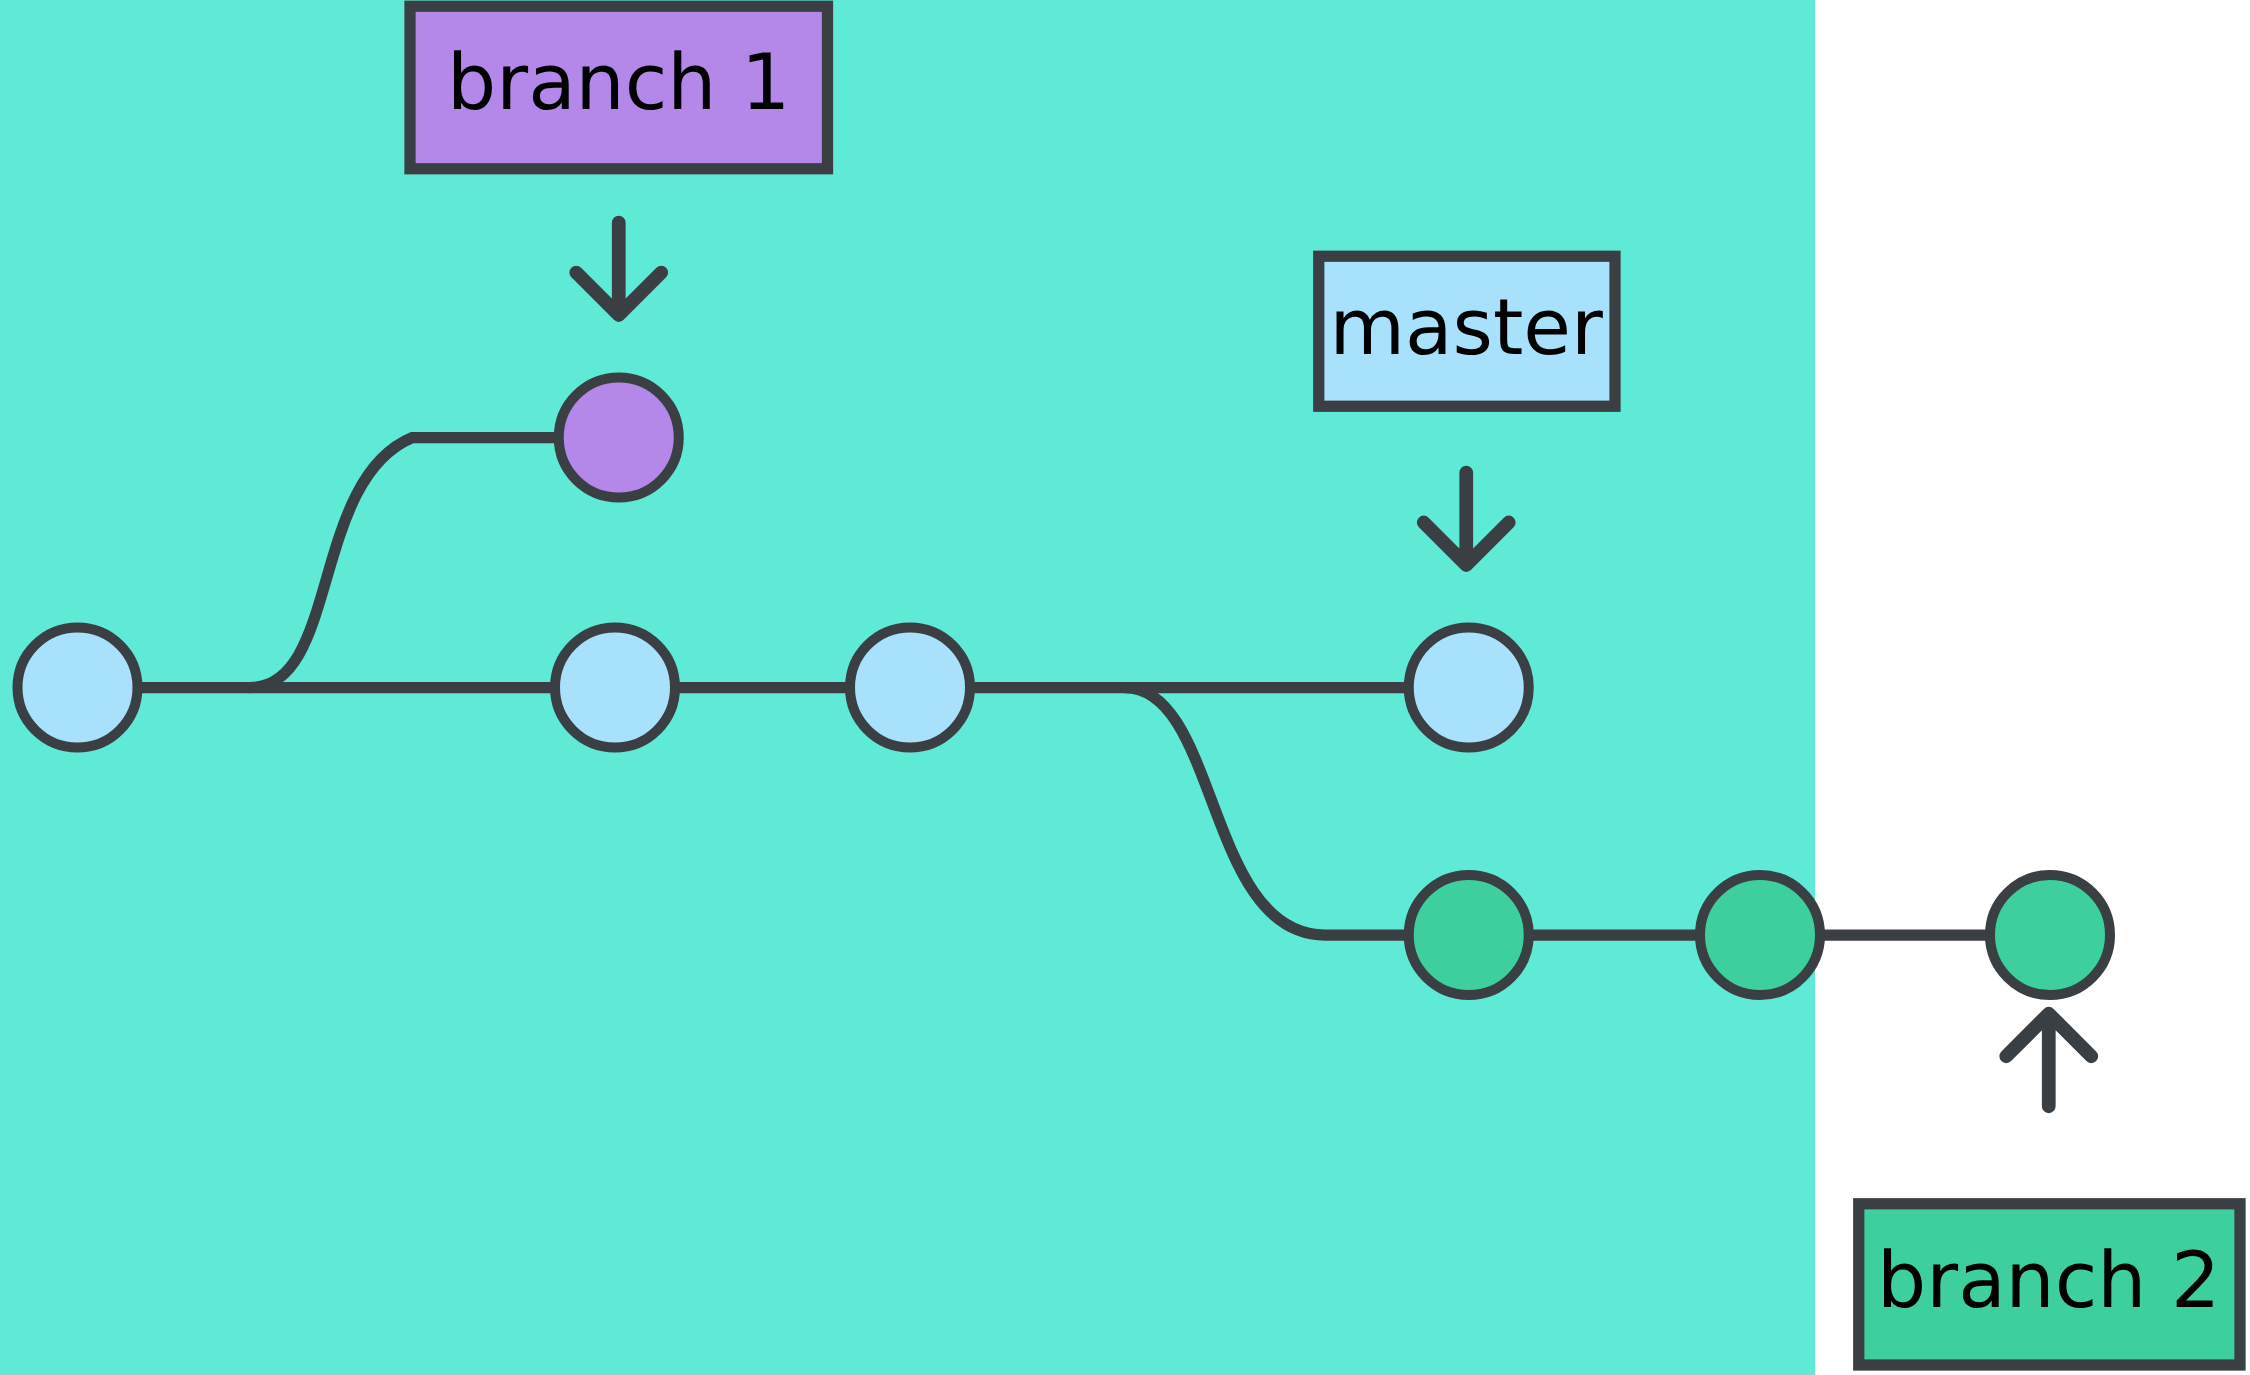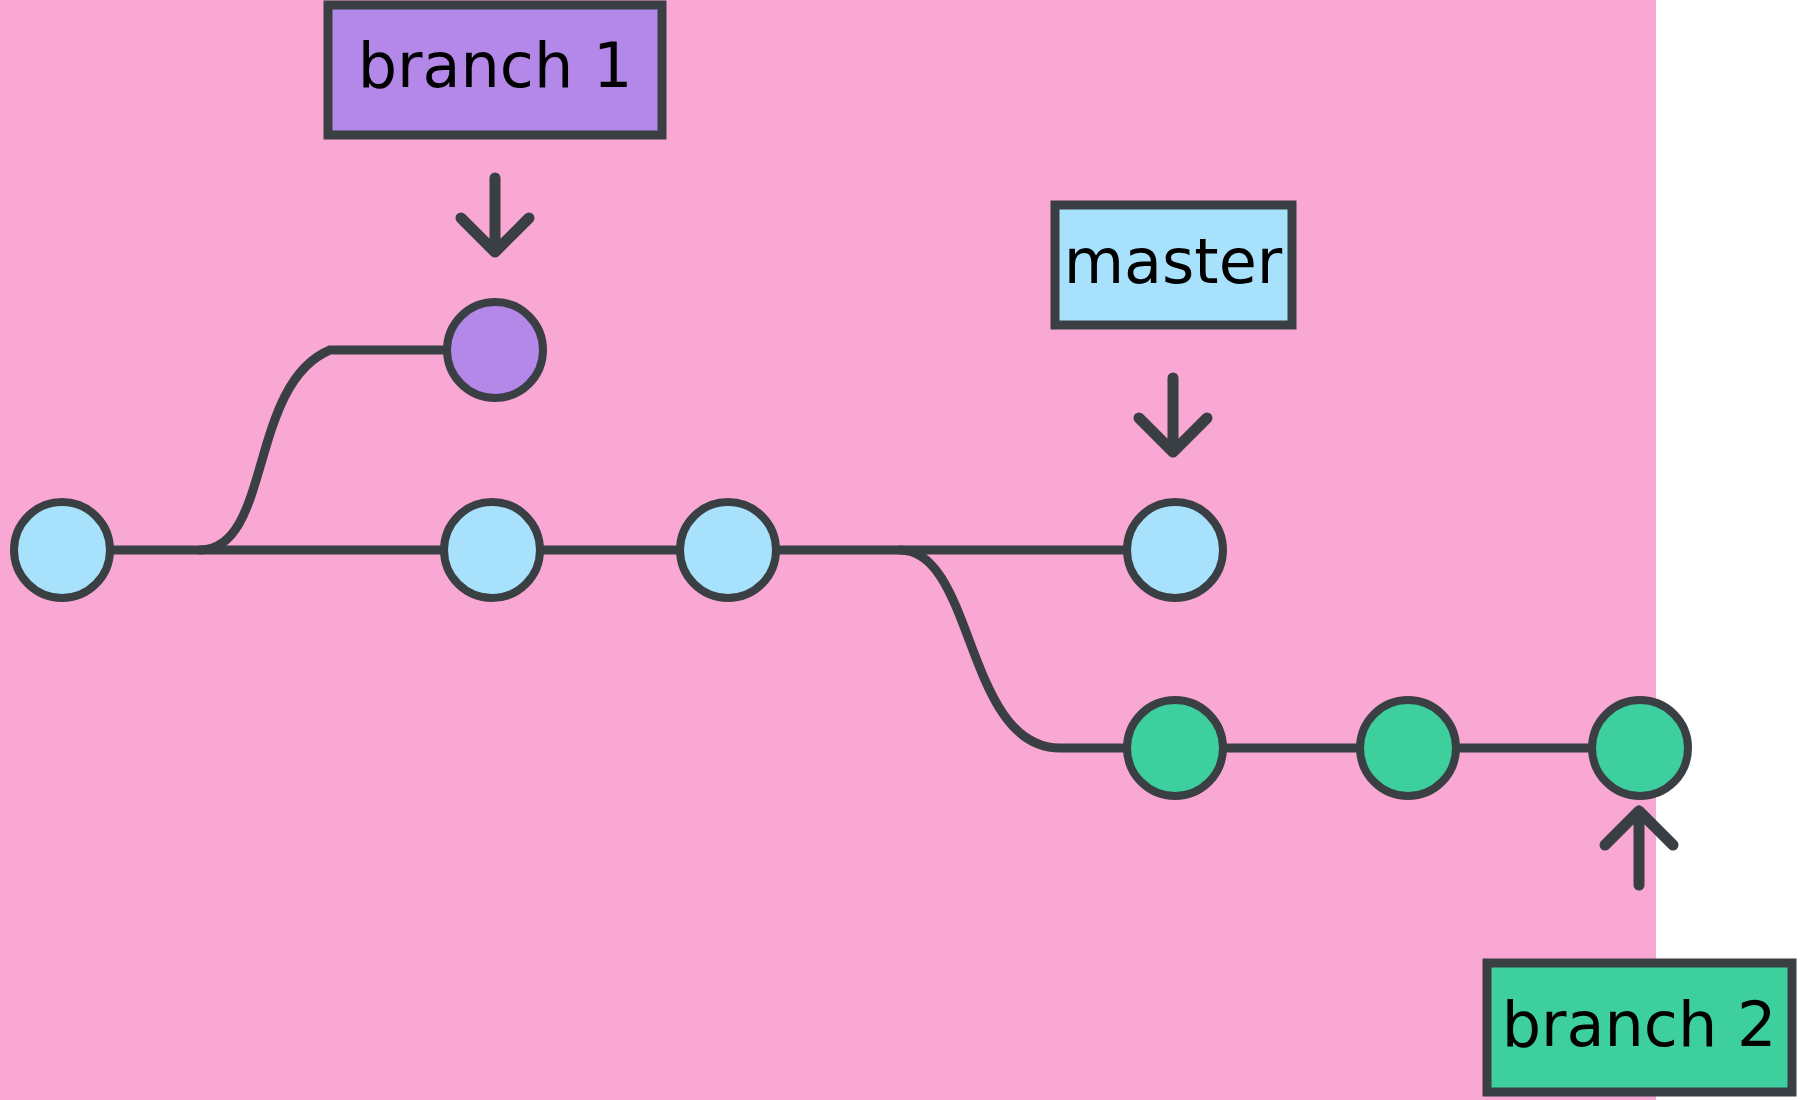--- a/index.html
+++ b/index.html
@@ -9,23 +9,23 @@
     background: #ffffff;
   }
   body {
     width: 1800px;
     height: 1100px;
     font-family: "DejaVu Sans", sans-serif;
     overflow: hidden;
   }
   #diagram-root {
     position: relative;
-    width: 1656px;
+    width: 1452px;
     height: 1100px;
-    background: #f9a8d4;
+    background: #5eead4;
   }
   svg#git-graph {
     position: absolute;
     top: 0;
     left: 0;
     width: 1800px;
     height: 1100px;
     display: block;
   }
   .label-text {

